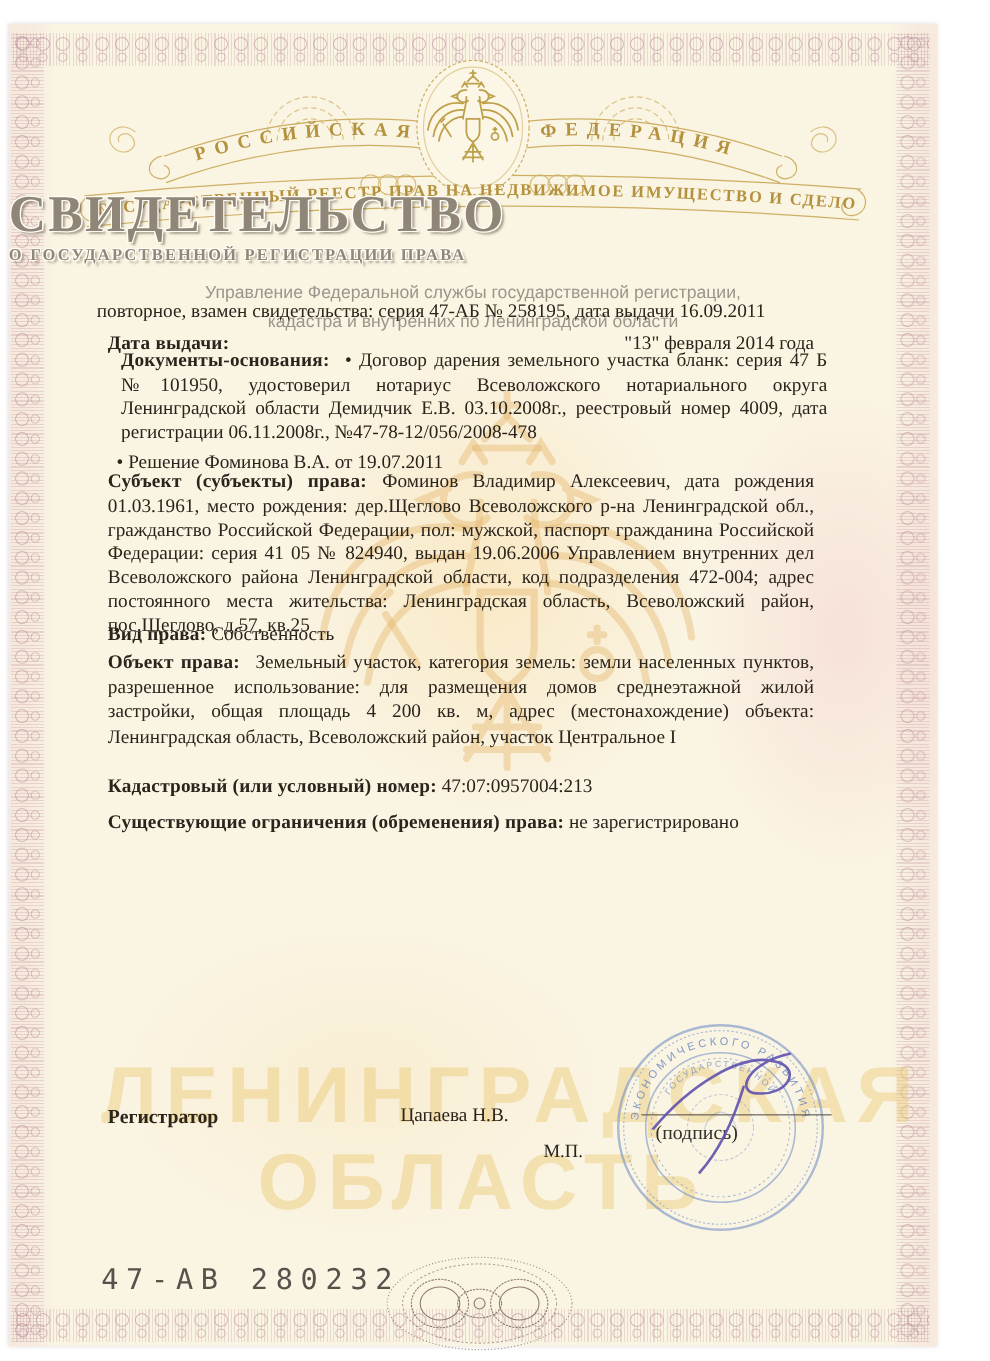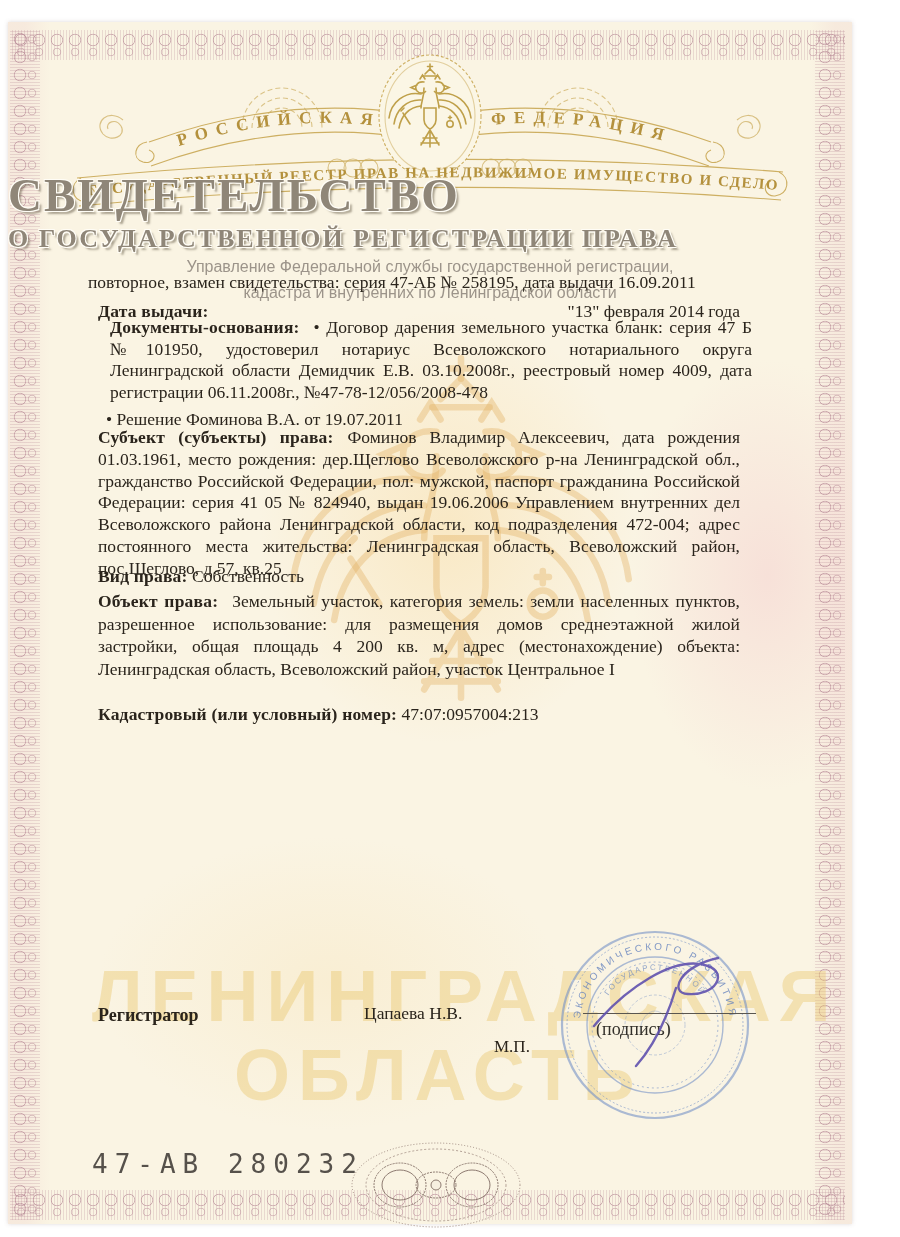--- a/index.html
+++ b/index.html
@@ -34,21 +34,21 @@
   
   .gold-svg{position:absolute;left:29px;top:28px;}
   .gold-line{fill:none;stroke:#c9a855;stroke-width:1.1;}
   .gold-text{fill:#b4913d;font-family:"Liberation Serif",serif;font-weight:bold;}
   .eagle-top{color:#bfa04a;}
   
   .cert-title{position:absolute;left:0;width:100%;text-align:left;font-weight:bold;
     color:#8f8678;
     text-shadow:-1px -1px 0 #fffdf6,1px -1px 0 #fffdf6,-1px 1px 0 #fffdf6,1px 1px 0 #fffdf6,3px 3px 2px rgba(95,85,65,.5);}
   .t1{top:146px;font-size:47px;letter-spacing:2px;}
-  .t2{top:202px;font-size:26px;letter-spacing:2px;}
+  .t2{top:202px;font-size:15px;letter-spacing:2px;}
   .authority{position:absolute;left:0;width:100%;text-align:center;
     font-family:"Liberation Sans",sans-serif;font-size:16px;color:#9c948a;}
   .dupnote{position:absolute;left:80px;top:250px;font-size:17.5px;color:#2a241c;}
   
   .row,.para{position:absolute;left:90px;width:642px;font-size:17.5px;color:#2a241c;}
   .para{text-align:justify;}
   .para b,.row b{letter-spacing:.2px;}
   .rightal{text-align:right;}
   .gap{margin-right:14px;}
   
@@ -182,20 +182,24 @@
 
     <p class="para zbody" style="top:568px;line-height:22.5px;margin:0">
       <b class="gap">Объект права:</b><span>Земельный участок, категория земель: земли населенных пунктов, разрешенное использование: для размещения домов среднеэтажной жилой застройки, общая площадь 4 200 кв. м, адрес (местонахождение) объекта: Ленинградская область, Всеволожский район, участок Центральное I</span>
     </p>
 
     <div class="row zbody" style="top:682px">
       <b>Кадастровый (или условный) номер:</b>
       <span>47:07:0957004:213</span>
     </div>
 
+    <div class="row zbody" style="top:715px">
+      <b>Существующие ограничения (обременения) права:</b>
+      <span>не зарегистрировано</span>
+    </div>
 
 
     <div class="wm wm1">ЛЕНИНГРАДСКАЯ</div>
     <div class="wm wm2">ОБЛАСТЬ</div>
 
     <div class="reg-label">Регистратор</div>
     <div class="reg-name">Цапаева Н.В.</div>
     <div class="mp">М.П.</div>
 
     <svg class="stamp-svg" width="200" height="200" viewBox="0 0 200 200">

